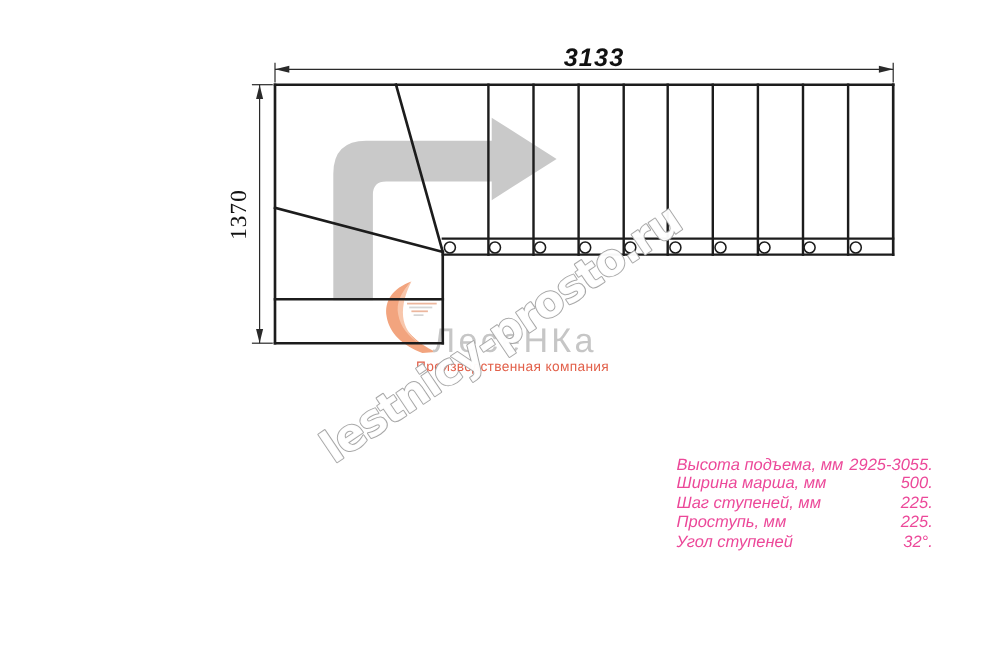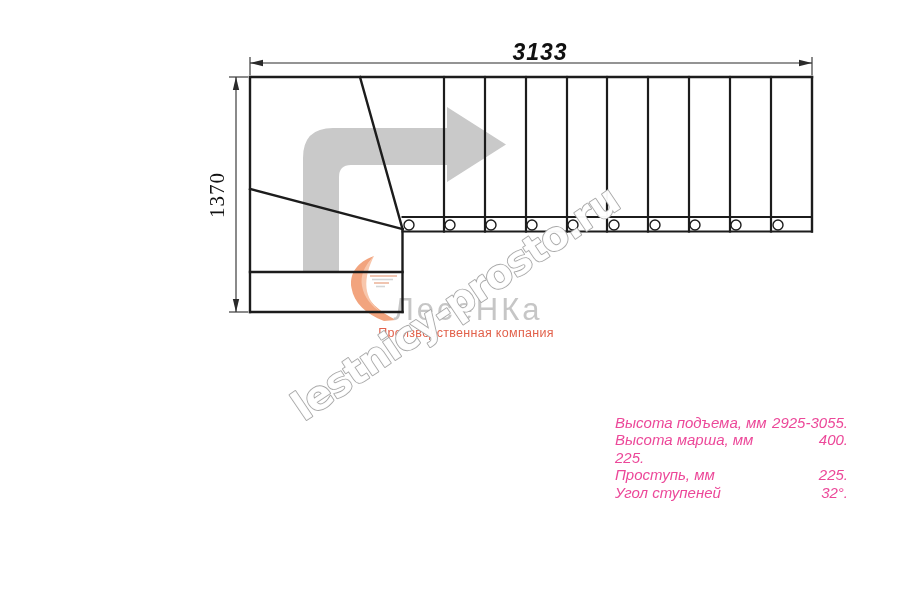--- a/index.html
+++ b/index.html
@@ -135,24 +135,25 @@
 
     <text class="watermark-text" x="455" y="317" text-anchor="middle" transform="rotate(-34 455 303)">lestnicy-prosto.ru</text>
   </svg>
 
   <div class="specs">
     <div class="row">
       <span class="lbl">Высота подъема, мм</span>
       <span class="val">2925-3055.</span>
     </div>
     <div class="row">
-      <span class="lbl">Высота марша, мм</span>
-      <span class="val">400.</span>
+      <span class="lbl">Ширина марша, мм</span>
+      <span class="val">500.</span>
     </div>
     <div class="row">
+      <span class="lbl">Шаг ступеней, мм</span>
       <span class="val">225.</span>
     </div>
     <div class="row">
       <span class="lbl">Проступь, мм</span>
       <span class="val">225.</span>
     </div>
     <div class="row">
       <span class="lbl">Угол ступеней</span>
       <span class="val">32°.</span>
     </div>

